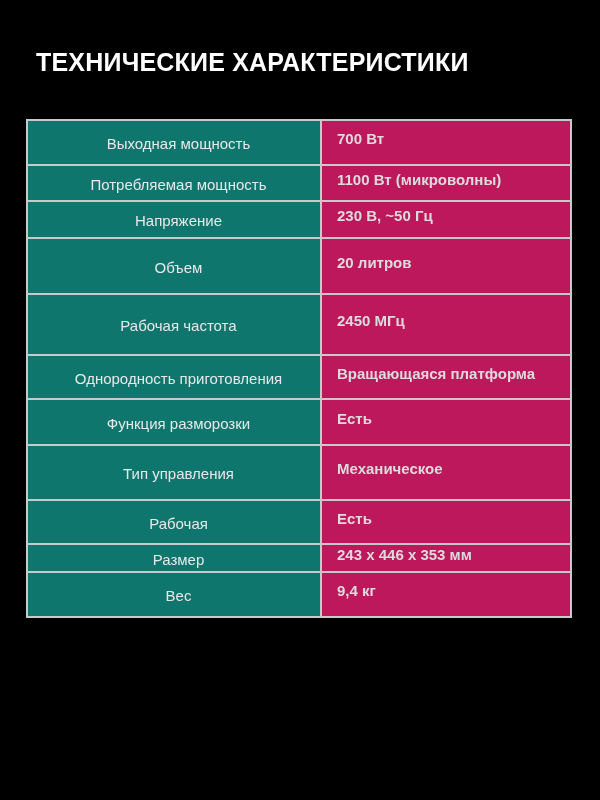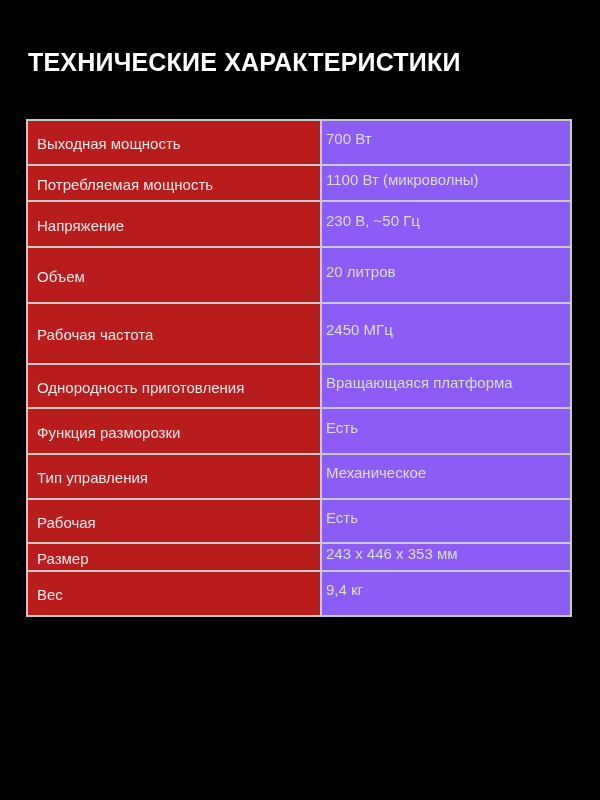--- a/index.html
+++ b/index.html
@@ -9,21 +9,21 @@
       width: 600px;
       height: 800px;
       overflow: hidden;
     }
     body {
       position: relative;
       font-family: "Liberation Sans", sans-serif;
     }
     .title {
       position: absolute;
-      left: 28px;
+      left: 36px;
       top: 44px;
       margin: 0;
       color: #ffffff;
       font-family: "Liberation Sans", sans-serif;
       font-weight: bold;
       font-size: 25px;
       letter-spacing: 0.2px;
       line-height: 36px;
       white-space: nowrap;
     }
@@ -40,26 +40,28 @@
       border: 2px solid #c9c9c9;
       padding: 0 0 0 9px;
       font-size: 15px;
       color: #e8e8e8;
       vertical-align: middle;
       white-space: nowrap;
       overflow: hidden;
     }
     .specs td.label {
       width: 283px;
-      background: #b91c1c;
+      background: #0f766e;
+      text-align: center;
     }
     .specs td.value {
-      background: #8b5cf6;
-      padding-left: 4px;
+      background: #be185d;
+      padding-left: 15px;
       color: #dcdcdc;
+      font-weight: bold;
     }
     .specs td.value span {
       position: relative;
       top: -4px;
     }
     .specs td.label span {
       position: relative;
       top: 1px;
     }
   </style>
@@ -71,41 +73,41 @@
 <table class="specs">
   <tbody>
     <tr style="height:45px">
       <td class="label"><span>Выходная мощность</span></td>
       <td class="value"><span>700 Вт</span></td>
     </tr>
     <tr style="height:36px">
       <td class="label"><span>Потребляемая мощность</span></td>
       <td class="value"><span>1100 Вт (микроволны)</span></td>
     </tr>
-    <tr style="height:46px">
+    <tr style="height:37px">
       <td class="label"><span>Напряжение</span></td>
       <td class="value"><span>230 В, ~50 Гц</span></td>
     </tr>
     <tr style="height:56px">
       <td class="label"><span>Объем</span></td>
       <td class="value"><span>20 литров</span></td>
     </tr>
     <tr style="height:61px">
       <td class="label"><span>Рабочая частота</span></td>
       <td class="value"><span>2450 МГц</span></td>
     </tr>
     <tr style="height:44px">
       <td class="label"><span>Однородность приготовления</span></td>
       <td class="value"><span>Вращающаяся платформа</span></td>
     </tr>
     <tr style="height:46px">
       <td class="label"><span>Функция разморозки</span></td>
       <td class="value"><span>Есть</span></td>
     </tr>
-    <tr style="height:45px">
+    <tr style="height:55px">
       <td class="label"><span>Тип управления</span></td>
       <td class="value"><span>Механическое</span></td>
     </tr>
     <tr style="height:44px">
       <td class="label"><span>Рабочая</span></td>
       <td class="value"><span>Есть</span></td>
     </tr>
     <tr style="height:28px">
       <td class="label"><span>Размер</span></td>
       <td class="value"><span>243 x 446 x 353 мм</span></td>

